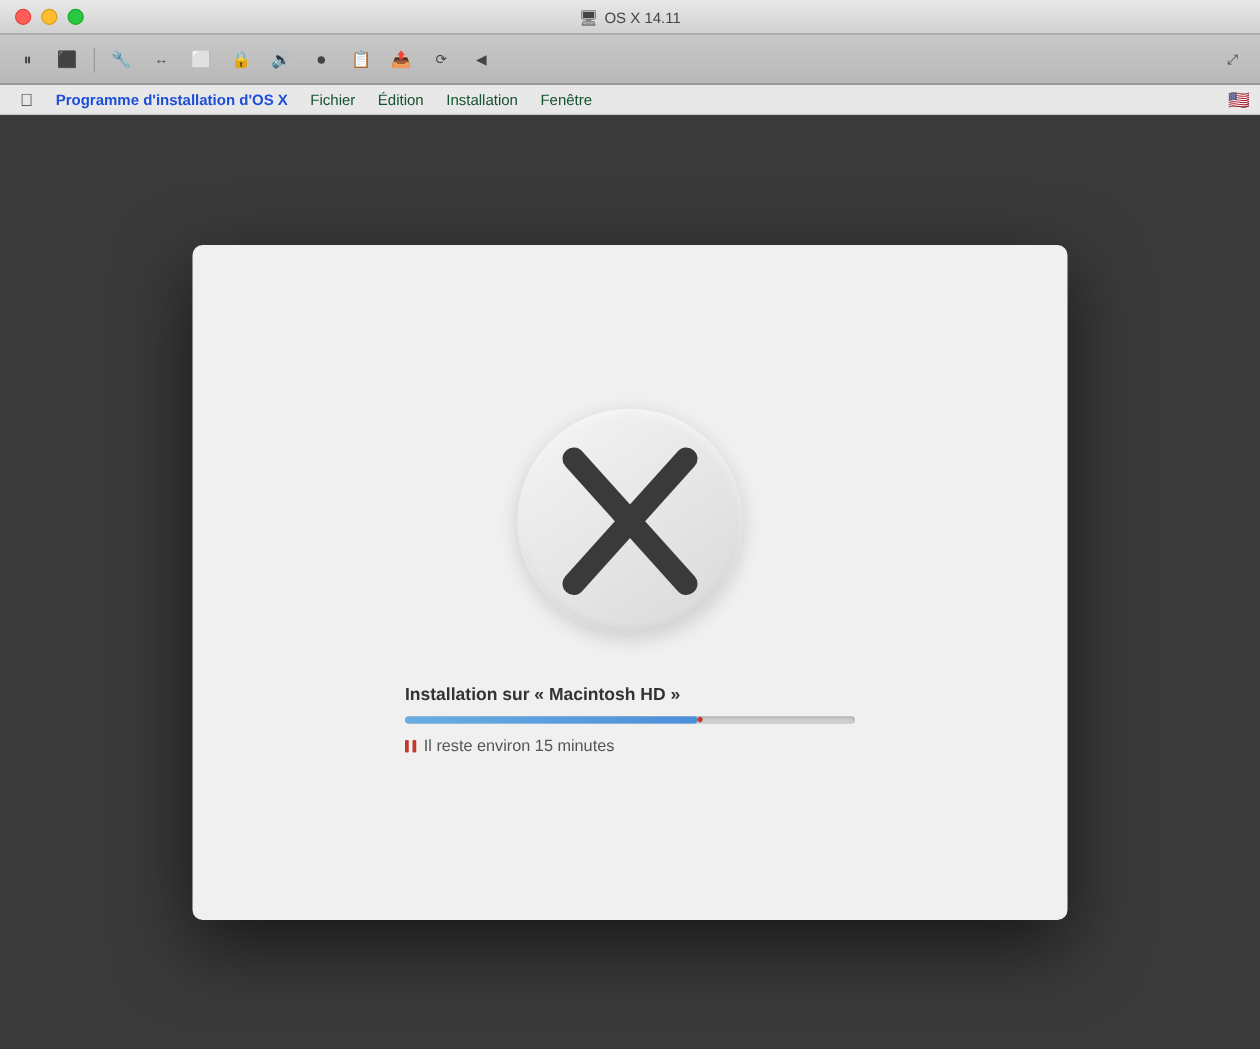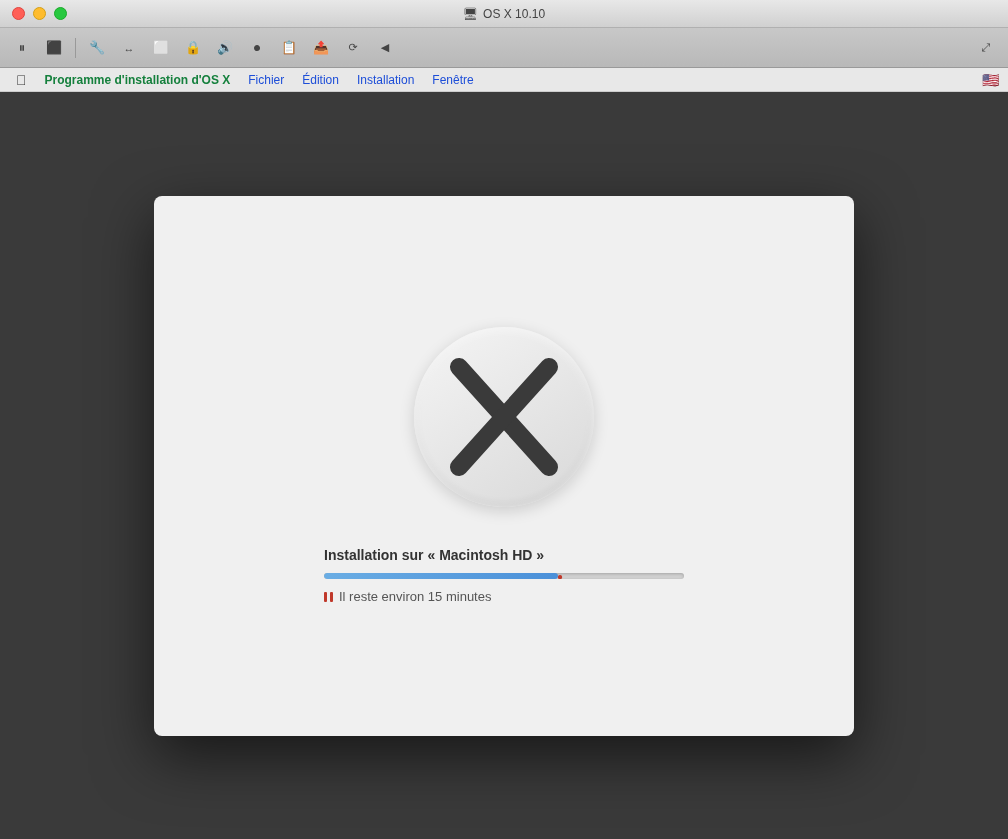--- a/index.html
+++ b/index.html
@@ -116,30 +116,30 @@
 
     .menu-apple {
       font-size: 14px;
       padding: 0 8px;
       cursor: pointer;
       color: #333;
     }
 
     .menu-item-label {
       font-size: 12px;
-      color: #15803d;
+      color: #1d4ed8;
       padding: 2px 8px;
       cursor: pointer;
       border-radius: 3px;
       font-weight: 600;
     }
 
     .menu-item {
       font-size: 12px;
-      color: #1d4ed8;
+      color: #14532d;
       padding: 2px 8px;
       cursor: pointer;
       border-radius: 3px;
     }
 
     .menubar-flag {
       margin-left: auto;
       font-size: 14px;
     }
 
@@ -266,21 +266,21 @@
 <div class="window">
 
   <div class="title-bar">
     <div class="window-controls">
       <div class="window-btn btn-close"></div>
       <div class="window-btn btn-minimize"></div>
       <div class="window-btn btn-maximize"></div>
     </div>
     <div class="title-bar-text">
       <span class="title-icon">🖥</span>
-      <span>OS X 10.10</span>
+      <span>OS X 14.11</span>
     </div>
   </div>
 
   <div class="toolbar">
     <button class="toolbar-btn">⏸</button>
     <button class="toolbar-btn">⬛</button>
     <div class="toolbar-separator"></div>
     <button class="toolbar-btn">🔧</button>
     <button class="toolbar-btn" style="font-size:11px;">↔</button>
     <button class="toolbar-btn">⬜</button>

